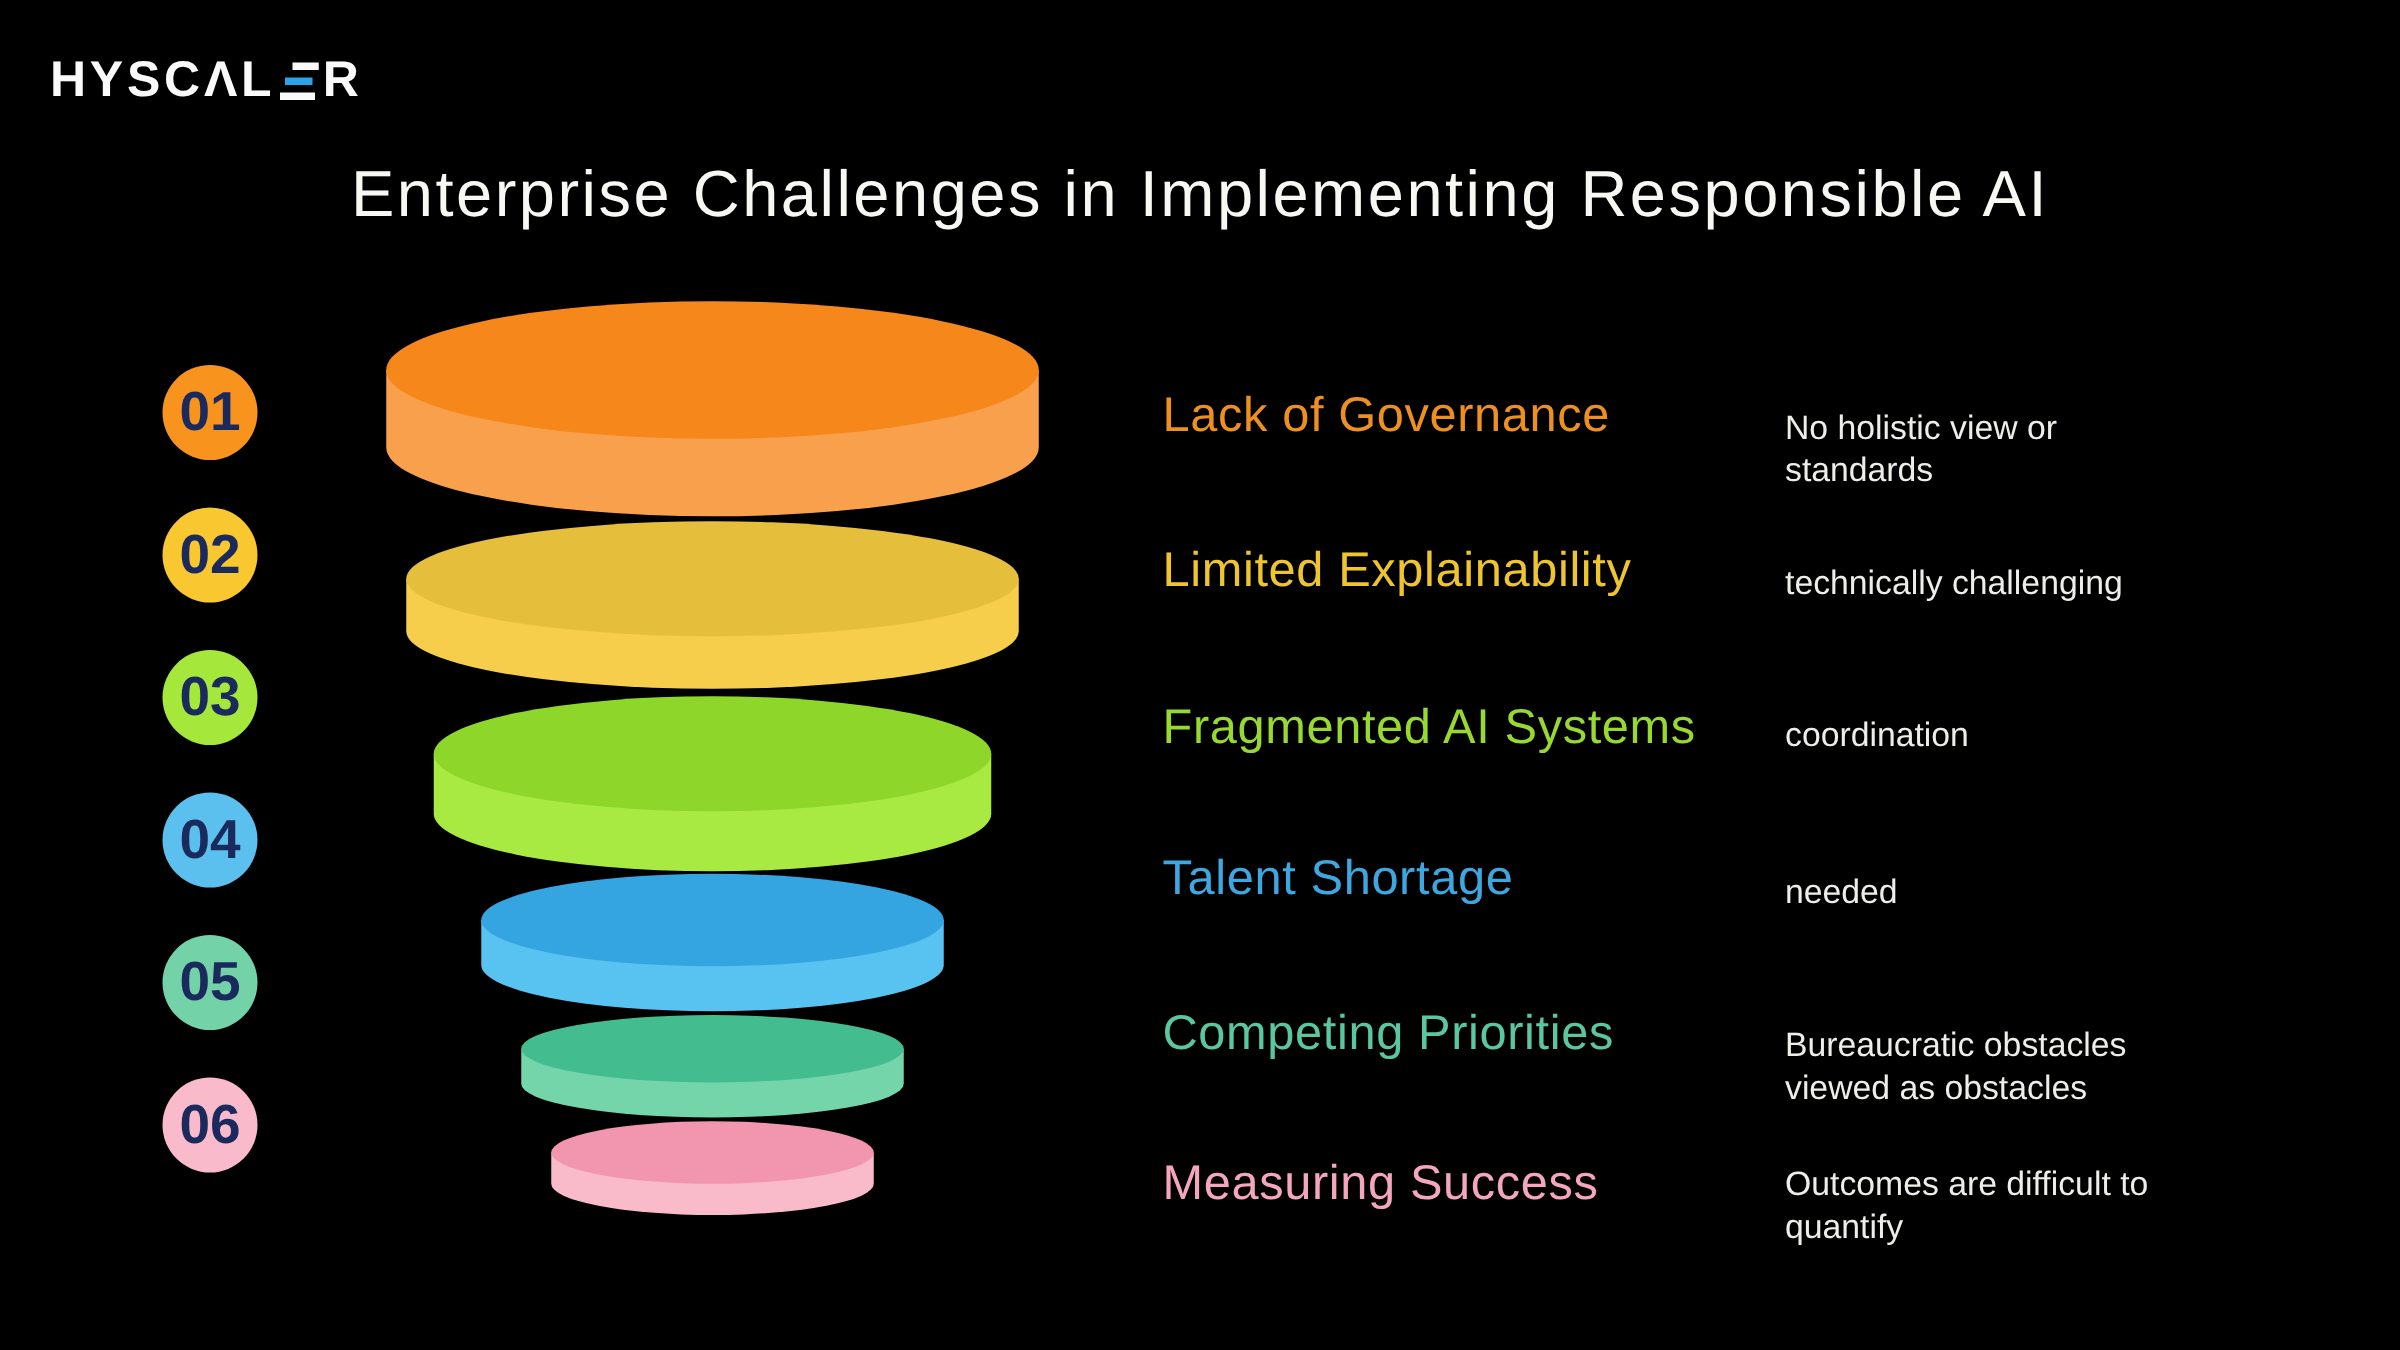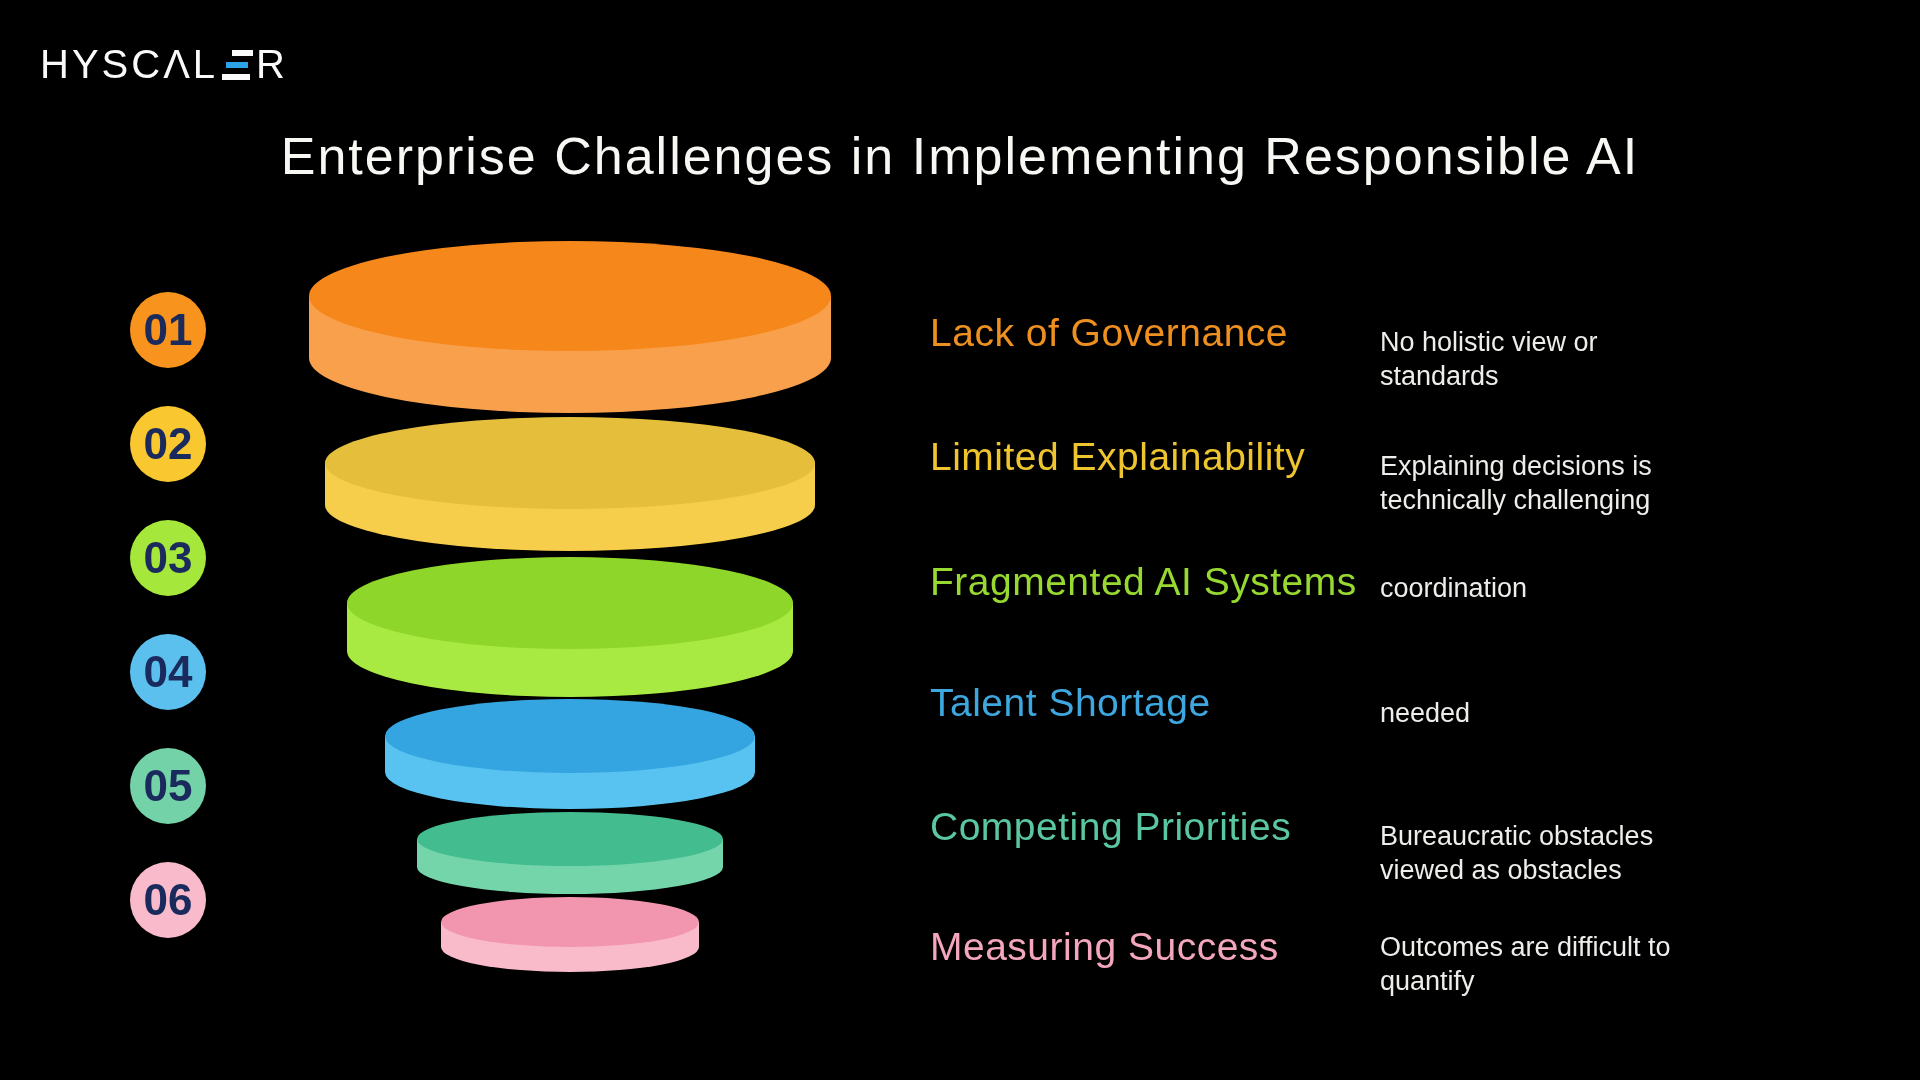--- a/index.html
+++ b/index.html
@@ -10,21 +10,21 @@
     position: relative;
     overflow: hidden;
     color: #f2f2ee;
   }
 
   
   .logo {
     position: absolute;
     left: 40px; top: 42px;
     font-size: 40px;
-    font-weight: 400;
+    font-weight: 700;
     letter-spacing: 3px;
     color: #fafafa;
     display: flex;
     align-items: center;
   }
   .logo-e {
     position: relative;
     display: inline-block;
     width: 31px; height: 30px;
     margin: 0 3px 0 4px;
@@ -94,21 +94,21 @@
     font-size: 39px;
     font-weight: 400;
     line-height: 48px;
     letter-spacing: 0.5px;
     color: var(--label-color);
     white-space: nowrap;
   }
 
   .desc {
     position: absolute;
-    left: 1380px;
+    left: 1428px;
     top: var(--desc-top);
     width: 380px;
     font-size: 27px;
     line-height: 34px;
     color: #ededea;
   }
 
   
   .row0 { --badge-top: 292px; --label-top: 309px; --desc-top: 325px;
           --disc-left: 309px; --disc-top-y: 241px; --disc-w: 522px; --disc-h: 172px; --disc-e: 110px; }
@@ -154,21 +154,20 @@
   </div>
 
   <div class="row row1" style="--badge-color: #f9c72f; --label-color: #eec52f; --disc-top: #e5bf3b; --disc-body: #f7ce4b;">
     <div class="badge">02</div>
     <div class="disc">
       <div class="side"></div>
       <div class="face"></div>
     </div>
     <div class="label">Limited Explainability</div>
     <div class="desc">
-      <div>Explaining decisions is</div>
       <div>technically challenging</div>
     </div>
   </div>
 
   <div class="row row2" style="--badge-color: #a5e83b; --label-color: #98d931; --disc-top: #8ed629; --disc-body: #a8ea41;">
     <div class="badge">03</div>
     <div class="disc">
       <div class="side"></div>
       <div class="face"></div>
     </div>

